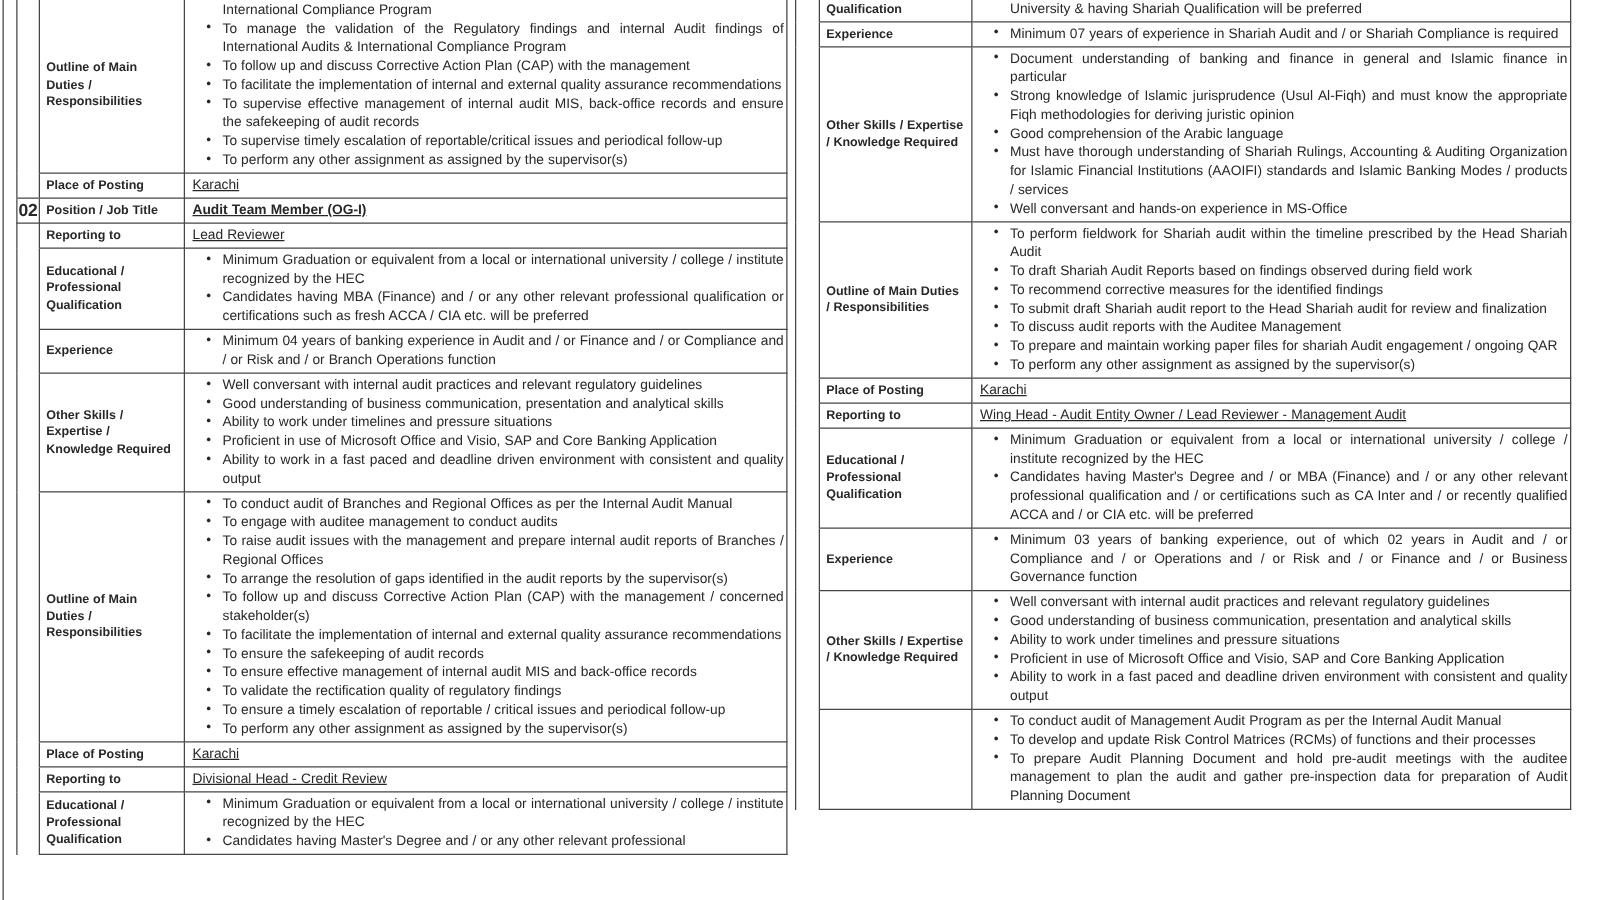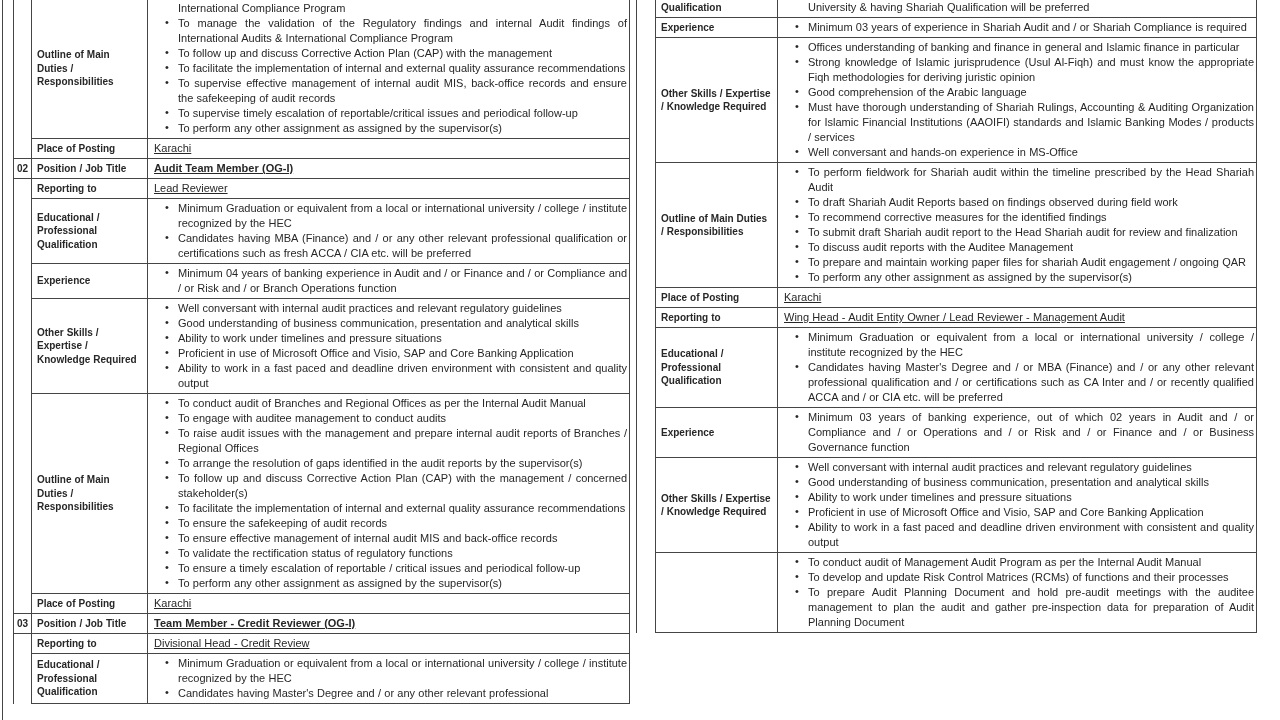--- a/index.html
+++ b/index.html
@@ -16,21 +16,21 @@
   .page-2{left:636px;width:624px;}
   .page-1 table{margin-left:10px;margin-top:-2px;width:616px;}
   .page-2 table{margin-top:-3px;width:620px;}
   table{border-collapse:collapse;table-layout:fixed;}
   td{
     font-size:11px;line-height:15px;vertical-align:middle;
     padding:2px 4px;word-spacing:0.2px;
   }
   td.num{
     border-left:1px solid var(--bd);border-right:1px solid var(--bd);
-    text-align:center;font-weight:bold;font-size:10px;padding:1px 0;
+    text-align:center;font-weight:bold;font-size:14px;padding:1px 0;
     vertical-align:middle;
   }
   td.num.block{border-top:1px solid var(--bd);border-bottom:1px solid var(--bd);}
   td.label,td.content{border:1px solid var(--bd);}
   td.label{
     font-weight:bold;font-size:10px;line-height:13.5px;
     padding:2px 5px;vertical-align:middle;
   }
   td.content{padding:2px 2px 2px 6px;vertical-align:top;}
   td.content .value{display:block;text-decoration:underline;}
@@ -129,38 +129,31 @@
           <td class="content">
             <ul>
               <li>To conduct audit of Branches and Regional Offices as per the Internal Audit Manual</li>
               <li>To engage with auditee management to conduct audits</li>
               <li>To raise audit issues with the management and prepare internal audit reports of Branches / Regional Offices</li>
               <li>To arrange the resolution of gaps identified in the audit reports by the supervisor(s)</li>
               <li>To follow up and discuss Corrective Action Plan (CAP) with the management / concerned stakeholder(s)</li>
               <li>To facilitate the implementation of internal and external quality assurance recommendations</li>
               <li>To ensure the safekeeping of audit records</li>
               <li>To ensure effective management of internal audit MIS and back-office records</li>
-              <li>To validate the rectification status of regulatory functions</li>
+              <li>To validate the rectification quality of regulatory findings</li>
               <li>To ensure a timely escalation of reportable / critical issues and periodical follow-up</li>
               <li>To perform any other assignment as assigned by the supervisor(s)</li>
             </ul>
           </td>
         </tr>
         <tr>
           <td class="num"></td>
           <td class="label">Place of Posting</td>
           <td class="content">
             <span class="value">Karachi</span>
-          </td>
-        </tr>
-        <tr>
-          <td class="num block">03</td>
-          <td class="label">Position / Job Title</td>
-          <td class="content">
-            <span class="value bold">Team Member - Credit Reviewer (OG-I)</span>
           </td>
         </tr>
         <tr>
           <td class="num"></td>
           <td class="label">Reporting to</td>
           <td class="content">
             <span class="value">Divisional Head - Credit Review</span>
           </td>
         </tr>
         <tr>
@@ -190,30 +183,30 @@
           <td class="label">Qualification</td>
           <td class="content">
             <div class="cont">University &amp; having Shariah Qualification will be preferred</div>
           </td>
         </tr>
         <tr>
           <td class="num"></td>
           <td class="label">Experience</td>
           <td class="content">
             <ul>
-              <li>Minimum 03 years of experience in Shariah Audit and / or Shariah Compliance is required</li>
+              <li>Minimum 07 years of experience in Shariah Audit and / or Shariah Compliance is required</li>
             </ul>
           </td>
         </tr>
         <tr>
           <td class="num"></td>
           <td class="label">Other Skills / Expertise / Knowledge Required</td>
           <td class="content">
             <ul>
-              <li>Offices understanding of banking and finance in general and Islamic finance in particular</li>
+              <li>Document understanding of banking and finance in general and Islamic finance in particular</li>
               <li>Strong knowledge of Islamic jurisprudence (Usul Al-Fiqh) and must know the appropriate Fiqh methodologies for deriving juristic opinion</li>
               <li>Good comprehension of the Arabic language</li>
               <li>Must have thorough understanding of Shariah Rulings, Accounting &amp; Auditing Organization for Islamic Financial Institutions (AAOIFI) standards and Islamic Banking Modes / products / services</li>
               <li>Well conversant and hands-on experience in MS-Office</li>
             </ul>
           </td>
         </tr>
         <tr>
           <td class="num"></td>
           <td class="label">Outline of Main Duties / Responsibilities</td>

